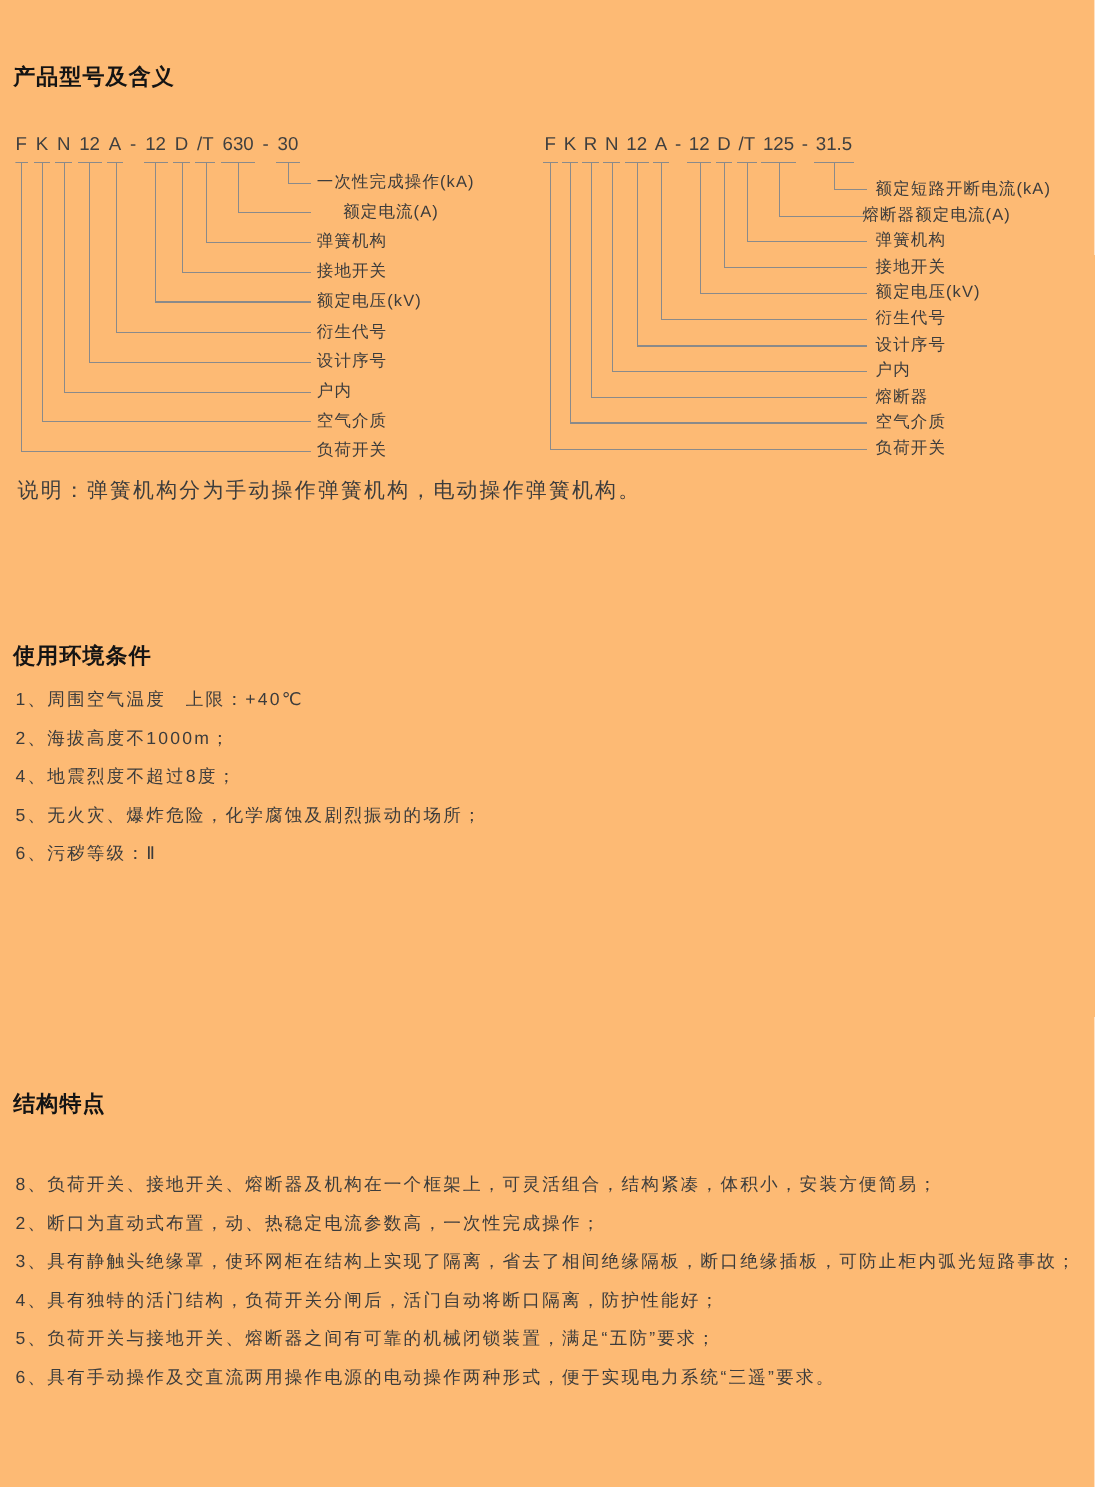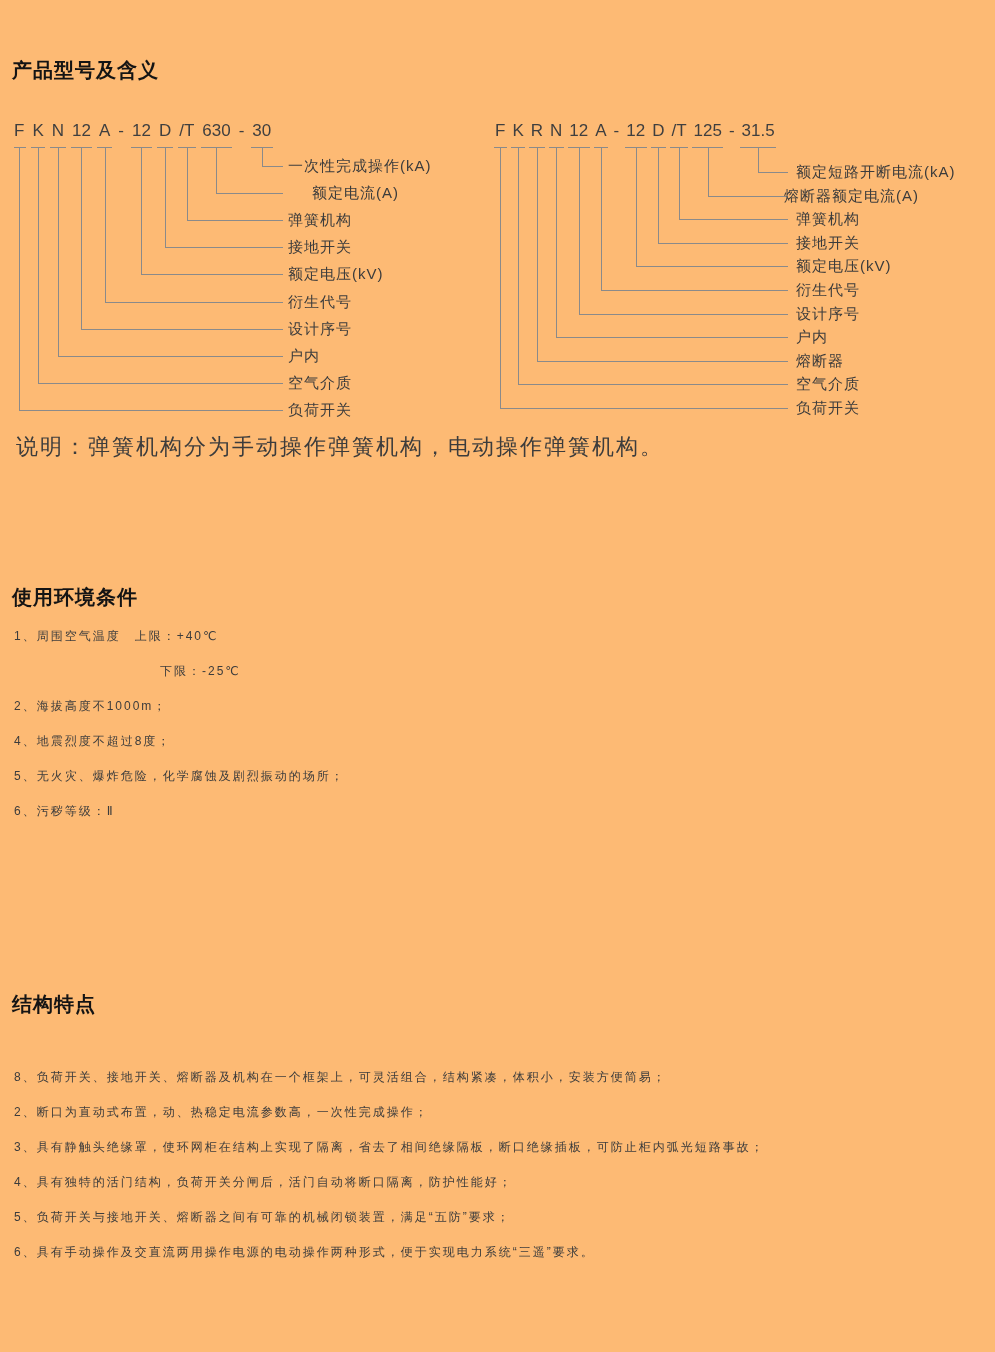--- a/index.html
+++ b/index.html
@@ -38,29 +38,29 @@
   .diagram-label {
     position: absolute;
     font-size: 15px;
     line-height: 20px;
     letter-spacing: 1px;
     color: #3c3c3c;
     white-space: nowrap;
   }
   .note {
     position: absolute;
-    font-size: 22px;
+    font-size: 19px;
     line-height: 20px;
     letter-spacing: 2px;
     color: #3c3c3c;
     white-space: nowrap;
   }
   .doc-list { position: absolute; }
   .doc-line {
-    font-size: 12px;
+    font-size: 16px;
     line-height: 21px;
     letter-spacing: 2px;
     color: #3c3c3c;
     margin-bottom: 14px;
     white-space: nowrap;
   }
   .doc-line.indent { margin-left: 146px; }
 </style>
 </head>
 <body>
@@ -129,21 +129,20 @@
       <div class="diagram-label" style="left: 304px; top: 232.8px;">熔断器</div>
       <div class="diagram-label" style="left: 304px; top: 256.4px;">空气介质</div>
       <div class="diagram-label" style="left: 304px; top: 280px;">负荷开关</div>
     </div>
 
   <p class="note" style="left:16px; top:437px">说明：弹簧机构分为手动操作弹簧机构，电动操作弹簧机构。</p>
 
   <h2 class="heading" style="left:12px; top:585px">使用环境条件</h2>
   <div class="doc-list" style="left:14px; top:626px; width:970px">
       <div class="doc-line">1、周围空气温度　上限：+40℃</div>
-      <div class="doc-line indent">下限：-25℃</div>
       <div class="doc-line">2、海拔高度不1000m；</div>
       <div class="doc-line">4、地震烈度不超过8度；</div>
       <div class="doc-line">5、无火灾、爆炸危险，化学腐蚀及剧烈振动的场所；</div>
       <div class="doc-line">6、污秽等级：Ⅱ</div>
     </div>
 
   <h2 class="heading" style="left:12px; top:992px">结构特点</h2>
   <div class="doc-list" style="left:14px; top:1067px; width:975px">
       <div class="doc-line">8、负荷开关、接地开关、熔断器及机构在一个框架上，可灵活组合，结构紧凑，体积小，安装方便简易；</div>
       <div class="doc-line">2、断口为直动式布置，动、热稳定电流参数高，一次性完成操作；</div>

